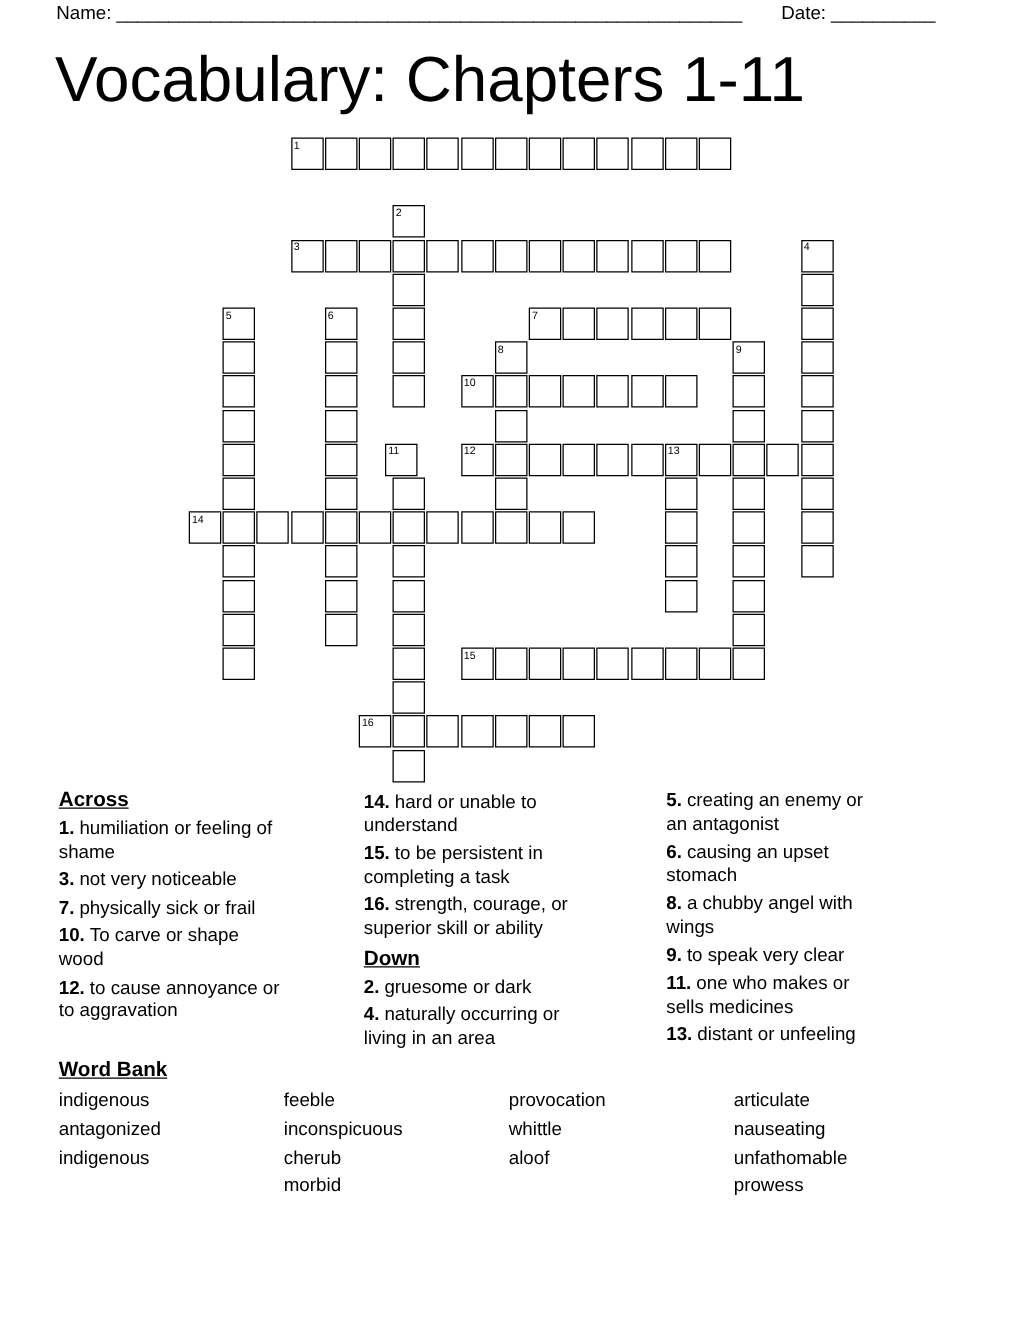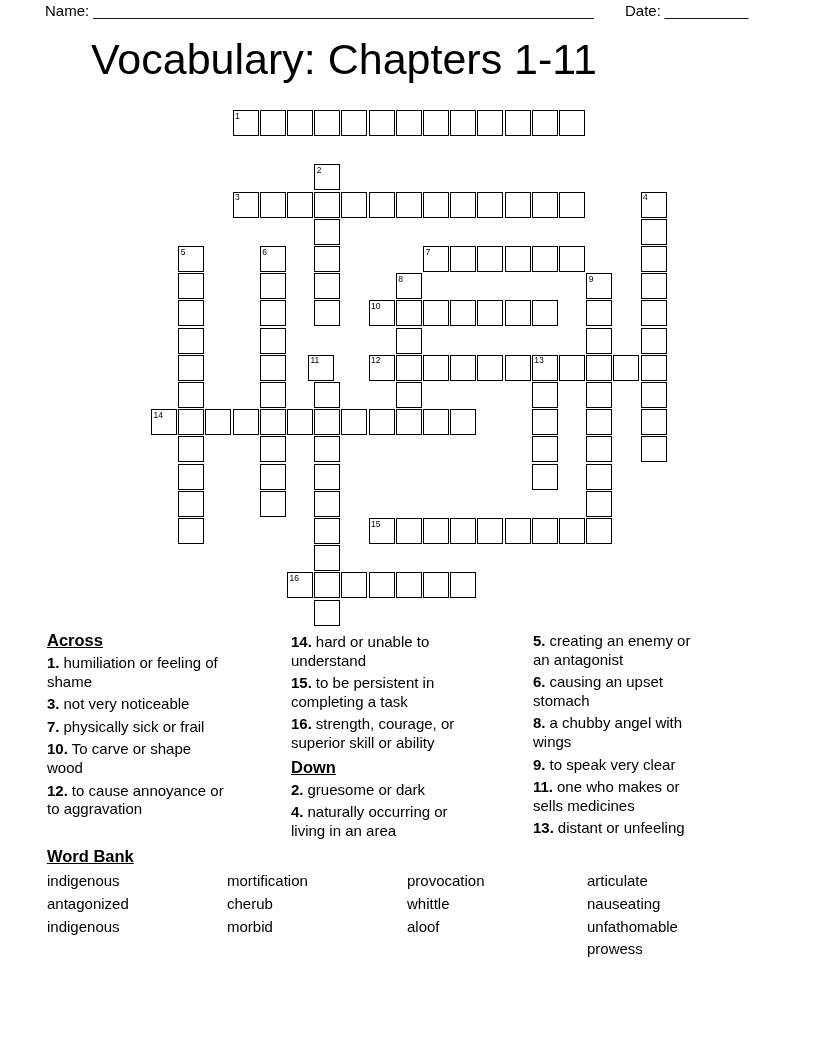--- a/index.html
+++ b/index.html
@@ -12,21 +12,21 @@
     color: #000000;
     overflow: hidden;
   }
   
   .name-row { position: absolute; left: 45px; top: 2px; font-size: 15px; white-space: nowrap; }
   .date-row { position: absolute; left: 625px; top: 2px; font-size: 15px; white-space: nowrap; }
   .blank-line { margin-left: 4px; letter-spacing: 0; }
   
   .title {
     position: absolute; top: 36px; left: 0; width: 688px;
-    text-align: center; font-size: 43px; line-height: 1.1; font-weight: 400;
+    text-align: center; font-size: 51px; line-height: 1.1; font-weight: 400;
   }
   
   .grid { position: absolute; left: 0; top: 0; }
   .cell {
     position: absolute;
     width: 26px; height: 26px;
     box-sizing: border-box;
     border: 1.8px solid #000000;
     background: #ffffff;
   }
@@ -278,21 +278,22 @@
 
   <div class="word-bank">
     <p class="section-header">Word Bank</p>
     <div class="bank-columns">
       <div class="bank-col">
           <p class="bank-word">indigenous</p>
           <p class="bank-word">antagonized</p>
           <p class="bank-word">indigenous</p>
         </div>
       <div class="bank-col">
-          <p class="bank-word">mortification</p>
+          <p class="bank-word">feeble</p>
+          <p class="bank-word">inconspicuous</p>
           <p class="bank-word">cherub</p>
           <p class="bank-word">morbid</p>
         </div>
       <div class="bank-col">
           <p class="bank-word">provocation</p>
           <p class="bank-word">whittle</p>
           <p class="bank-word">aloof</p>
         </div>
       <div class="bank-col">
           <p class="bank-word">articulate</p>

